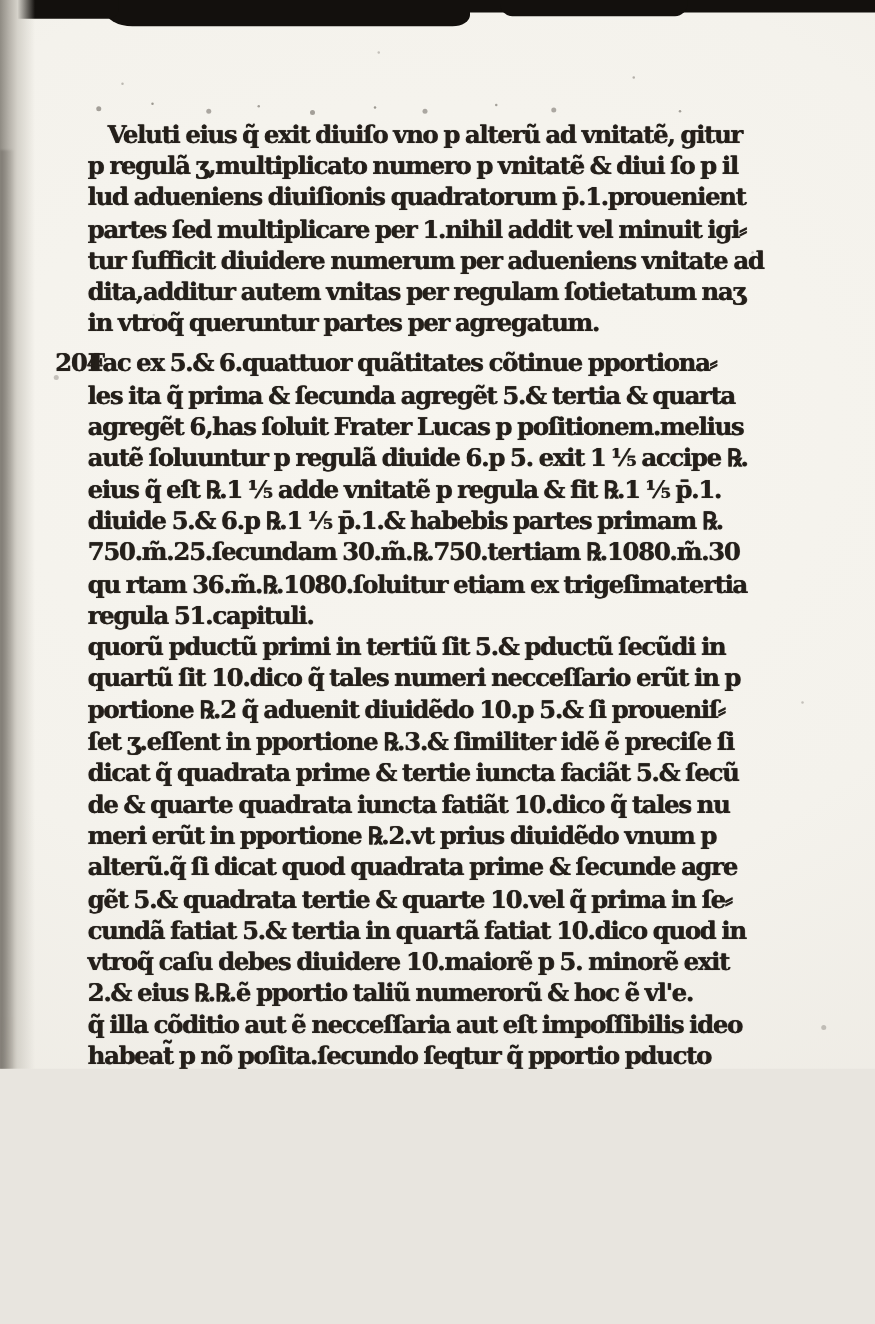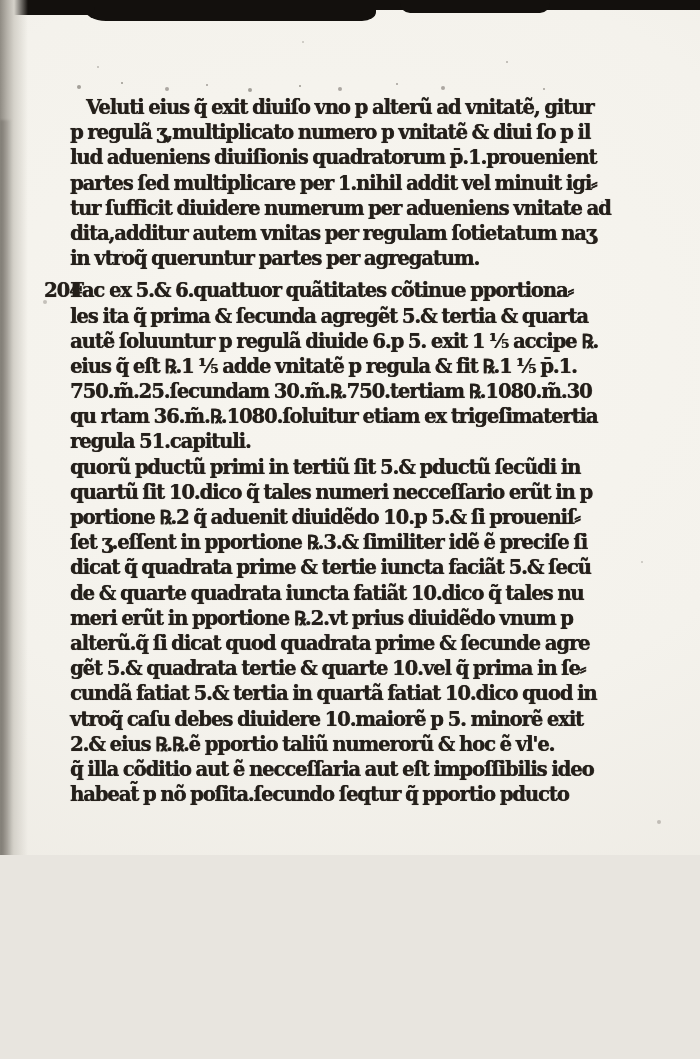--- a/index.html
+++ b/index.html
@@ -107,22 +107,24 @@
         <div class="line">p regulã ʒ,multiplicato numero p vnitatẽ &amp; diui ſo p il</div>
         <div class="line">lud adueniens diuiſionis quadratorum p̄.1.prouenient</div>
         <div class="line">partes ſed multiplicare per 1.nihil addit vel minuit igi⸗</div>
         <div class="line">tur ſufficit diuidere numerum per adueniens vnitate ad</div>
         <div class="line">dita,additur autem vnitas per regulam ſotietatum naʒ</div>
         <div class="line">in vtroq̃ queruntur partes per agregatum.</div>
       </div>
       <div class="para p108">
         <div class="line"><span class="pnum">204</span>Fac ex 5.&amp; 6.quattuor quãtitates cõtinue pportiona⸗</div>
         <div class="line">les ita q̃ prima &amp; ſecunda agregẽt 5.&amp; tertia &amp; quarta</div>
+        <div class="line">agregẽt 6,has ſoluit Frater Lucas p poſitionem.melius</div>
         <div class="line">autẽ ſoluuntur p regulã diuide 6.p 5. exit 1 ⅕ accipe ℞.</div>
         <div class="line">eius q̃ eſt ℞.1 ⅕ adde vnitatẽ p regula &amp; fit ℞.1 ⅕  p̄.1.</div>
+        <div class="line">diuide 5.&amp; 6.p ℞.1 ⅕ p̄.1.&amp; habebis partes primam ℞.</div>
         <div class="line">750.m̃.25.ſecundam 30.m̃.℞.750.tertiam ℞.1080.m̃.30</div>
         <div class="line">qu rtam 36.m̃.℞.1080.ſoluitur etiam ex trigeſimatertia</div>
         <div class="line">regula 51.capituli.</div>
       </div>
       <div class="para p109">
         <div class="line">quorũ pductũ primi in tertiũ ſit 5.&amp; pductũ ſecũdi in</div>
         <div class="line">quartũ ſit 10.dico q̃ tales numeri necceſſario erũt in p</div>
         <div class="line">portione ℞.2 q̃ aduenit diuidẽdo 10.p 5.&amp; ſi proueniſ⸗</div>
         <div class="line">ſet ʒ.eſſent in pportione ℞.3.&amp; ſimiliter idẽ ẽ preciſe ſi</div>
         <div class="line">dicat q̃ quadrata prime &amp; tertie iuncta faciãt 5.&amp; ſecũ</div>

